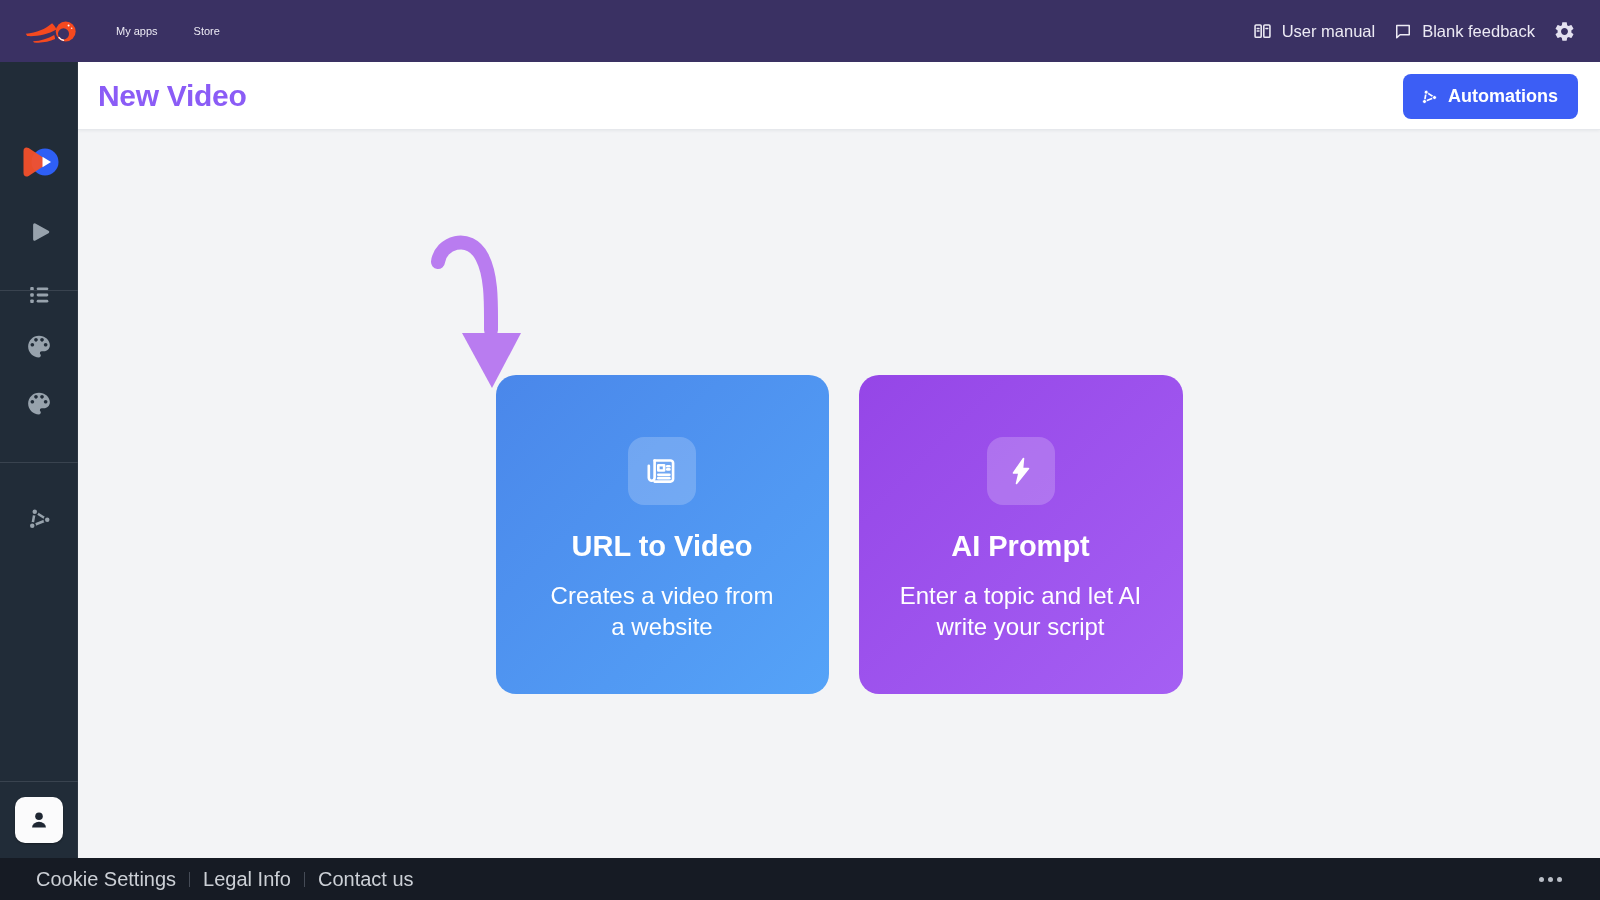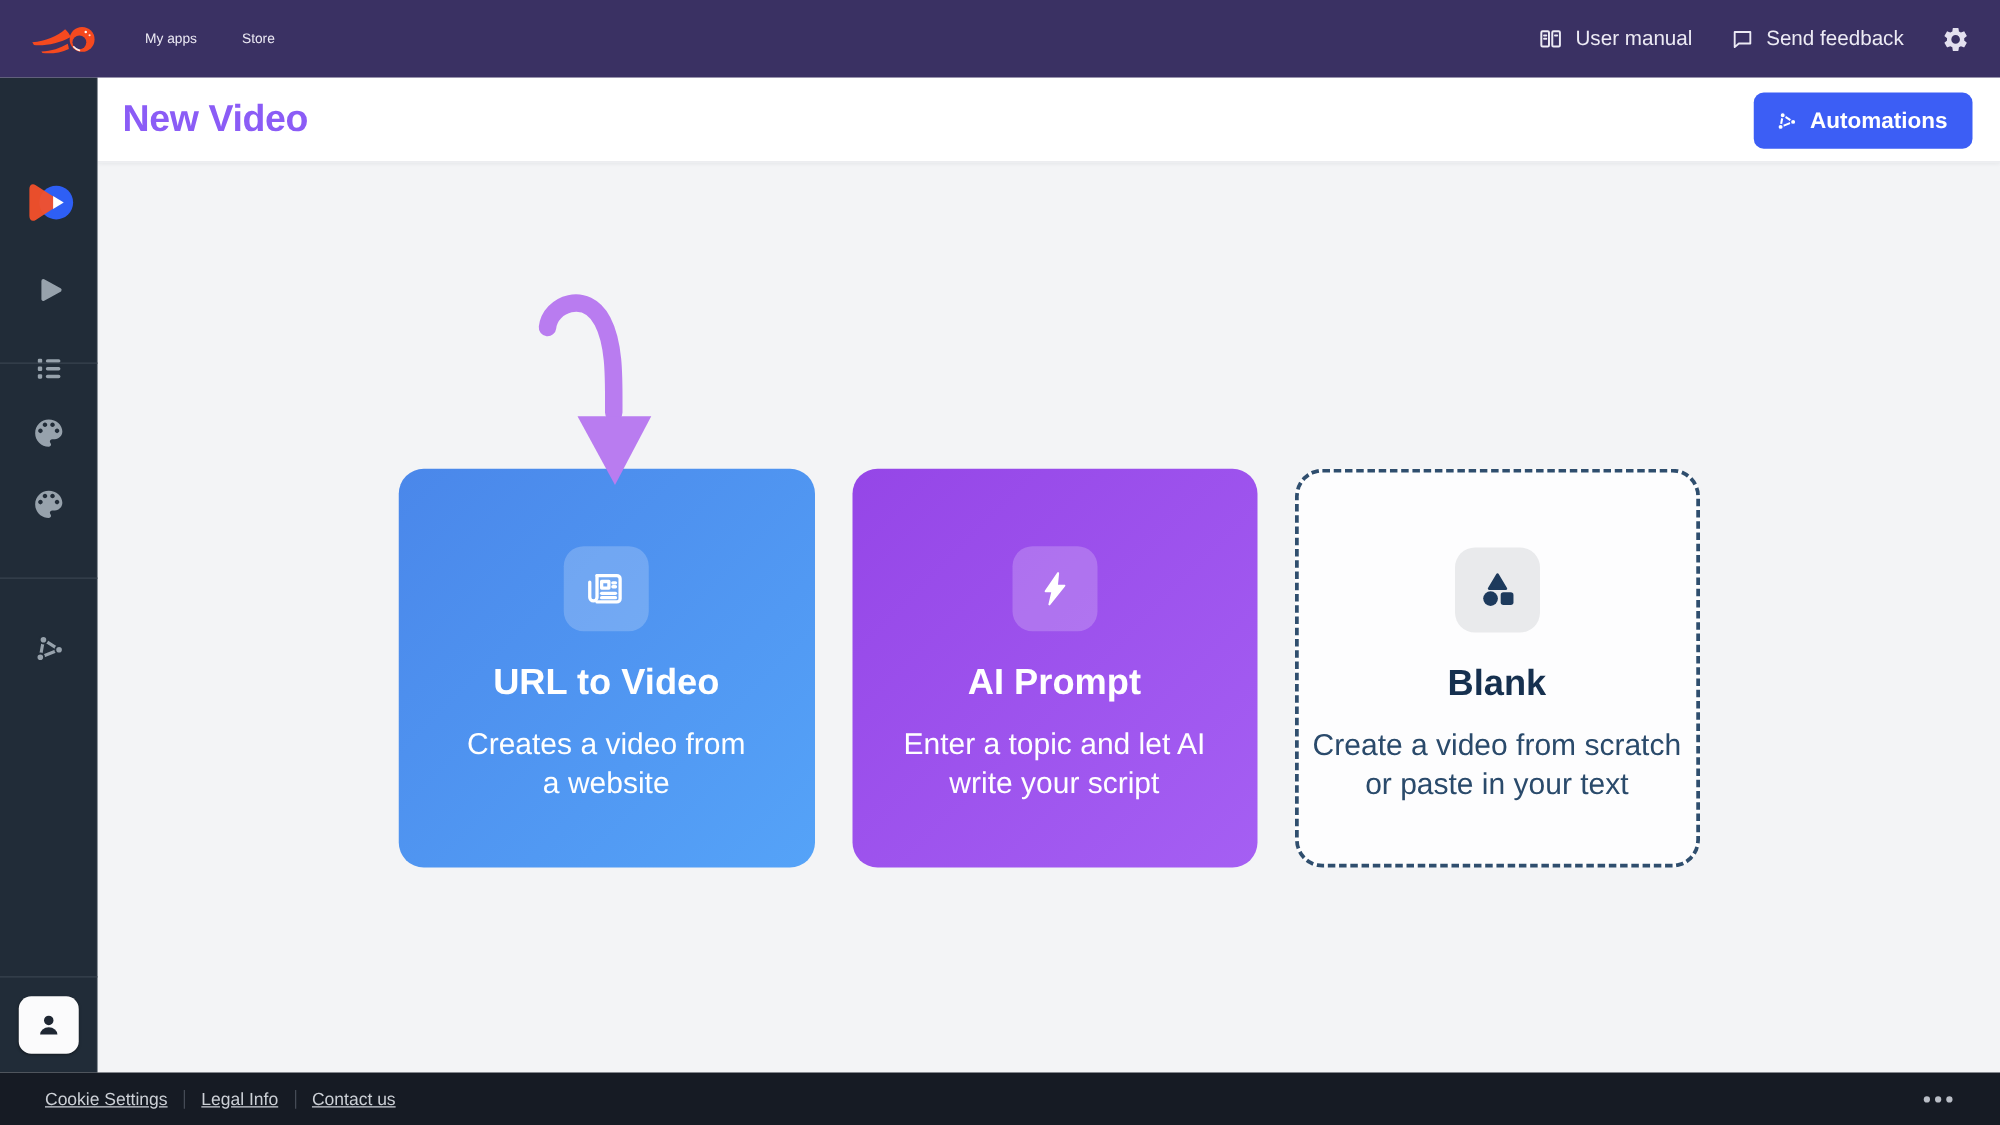--- a/index.html
+++ b/index.html
@@ -16,21 +16,21 @@
   .topnav-item { color:#eceaf4; font-size:11px; cursor:pointer; }
   .topbar-center {
     position:absolute; left:50%; top:0; height:62px; transform:translateX(-50%);
     display:flex; align-items:center; gap:10px;
   }
   .app-badge {
     width:26px; height:26px; border-radius:6px; background:#231e3e;
     display:flex; align-items:center; justify-content:center;
   }
   .app-title { color:#e9e7f3; font-size:17px; }
-  .topbar-right { margin-left:auto; display:flex; align-items:center; gap:30px; padding-right:24px; }
+  .topbar-right { margin-left:auto; display:flex; align-items:center; gap:18px; padding-right:24px; }
   .topbar-link { display:flex; align-items:center; gap:9px; color:#eceaf4; font-size:16.5px; cursor:pointer; }
   .gear-btn { display:flex; align-items:center; cursor:pointer; }
 
   
   .sidebar {
     position:absolute; left:0; top:62px; width:78px; height:796px;
     background:#212c38; z-index:20; border-right:1px solid rgba(255,255,255,0.05);
   }
   .side-item { position:absolute; left:50%; transform:translateX(-50%); cursor:pointer; display:flex; align-items:center; justify-content:center; }
   .side-divider { position:absolute; left:0; width:78px; height:1px; background:#39434f; }
@@ -79,21 +79,21 @@
   .card-blank .card-title { color:#16304f; }
   .card-blank .card-desc  { color:#2a4a6b; max-width:300px; }
 
   .guide-arrow { position:absolute; left:342px; top:100px; z-index:8; pointer-events:none; }
 
   
   .footer {
     position:absolute; left:0; top:858px; width:1600px; height:42px; background:#161b24;
     display:flex; align-items:center; padding:0 36px; z-index:30;
   }
-  .footer-link { color:#ccd0d6; font-size:14px; cursor:pointer;text-decoration:underline; }
+  .footer-link { color:#ccd0d6; font-size:20px; cursor:pointer; }
   .footer-sep { width:1px; height:15px; background:#454b56; margin:0 13px; }
   .more-btn { margin-left:auto; display:flex; gap:4px; cursor:pointer; padding:6px 2px; }
   .more-btn i { width:5px; height:5px; border-radius:50%; background:#b9bec6; }
 </style>
 </head>
 <body>
 
 <div class="topbar">
   <div class="brand">
     <svg width="58" height="33" viewBox="0 0 64 36">
@@ -118,21 +118,21 @@
         <line x1="6" y1="8.5" x2="8" y2="8.5"></line>
         <line x1="6" y1="11.5" x2="8" y2="11.5"></line>
         <line x1="16" y1="8.5" x2="18" y2="8.5"></line>
       </svg>
       <span>User manual</span>
     </span>
     <span class="topbar-link">
       <svg width="20" height="20" viewBox="0 0 24 24" fill="none" stroke="#eceaf4" stroke-width="1.8" stroke-linecap="round" stroke-linejoin="round">
         <path d="M4.5 5.5 h15 v11 h-11 l-4 3.5 z"></path>
       </svg>
-      <span>Send feedback</span>
+      <span>Blank feedback</span>
     </span>
     <span class="gear-btn">
       <svg width="23" height="23" viewBox="0 0 24 24" fill="#e3e0ef">
         <path d="M19.14 12.94c.04-.3.06-.61.06-.94 0-.32-.02-.64-.07-.94l2.03-1.58c.18-.14.23-.41.12-.61l-1.92-3.32c-.12-.22-.37-.29-.59-.22l-2.39.96c-.5-.38-1.03-.7-1.62-.94l-.36-2.54c-.04-.24-.24-.41-.48-.41h-3.84c-.24 0-.43.17-.47.41l-.36 2.54c-.59.24-1.13.57-1.62.94l-2.39-.96c-.22-.08-.47 0-.59.22L2.74 8.87c-.12.21-.08.47.12.61l2.03 1.58c-.05.3-.09.63-.09.94s.02.64.07.94l-2.03 1.58c-.18.14-.23.41-.12.61l1.92 3.32c.12.22.37.29.59.22l2.39-.96c.5.38 1.03.7 1.62.94l.36 2.54c.05.24.24.41.48.41h3.84c.24 0 .44-.17.47-.41l.36-2.54c.59-.24 1.13-.56 1.62-.94l2.39.96c.22.08.47 0 .59-.22l1.92-3.32c.12-.22.07-.47-.12-.61l-2.01-1.58zM12 15.6c-1.98 0-3.6-1.62-3.6-3.6s1.62-3.6 3.6-3.6 3.6 1.62 3.6 3.6-1.62 3.6-3.6 3.6z"></path>
       </svg>
     </span>
   </div>
 </div>
 
 <div class="sidebar">
@@ -228,31 +228,20 @@
     <div class="card card-ai">
       <div class="card-iconbox">
         <svg width="36" height="36" viewBox="0 0 36 36">
           <path d="M20.5 5.5 L10.5 20 h5.5 L13.5 30.5 L25.5 15.5 h-6 z" fill="#ffffff" stroke="#ffffff" stroke-width="1.6" stroke-linejoin="round"></path>
         </svg>
       </div>
       <div class="card-title">AI Prompt</div>
       <div class="card-desc">Enter a topic and let AI write your script</div>
     </div>
 
-    <div class="card card-blank">
-      <div class="card-iconbox">
-        <svg width="40" height="40" viewBox="0 0 36 36" fill="#1d3a5c">
-          <path d="M18 7 L24 17 H12 Z" stroke="#1d3a5c" stroke-width="2" stroke-linejoin="round"></path>
-          <circle cx="13" cy="24.2" r="5.3"></circle>
-          <rect x="20.3" y="19.6" width="9.2" height="9.2" rx="2"></rect>
-        </svg>
-      </div>
-      <div class="card-title">Blank</div>
-      <div class="card-desc">Create a video from scratch or paste in your text</div>
-    </div>
 
   </div>
 </div>
 
 <div class="footer">
   <span class="footer-link">Cookie Settings</span>
   <span class="footer-sep"></span>
   <span class="footer-link">Legal Info</span>
   <span class="footer-sep"></span>
   <span class="footer-link">Contact us</span>

